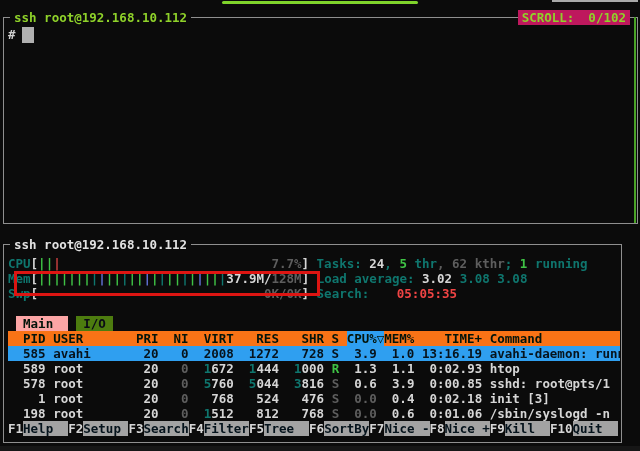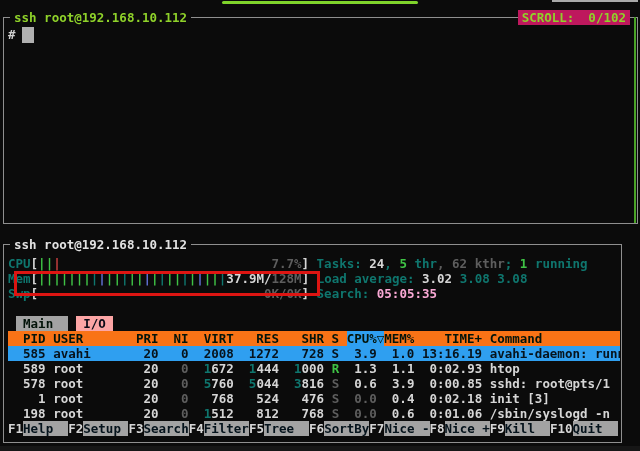--- a/index.html
+++ b/index.html
@@ -26,29 +26,29 @@
   .prompt-line{position:absolute;left:8px;top:27px;color:#cfcfcf;font-size:12.5px;line-height:16px;white-space:pre;}
   .cursor-block{position:absolute;left:22px;top:27px;width:12px;height:16px;background:#b0b0b0;}
 
   
   .htop{position:absolute;left:8px;top:256px;width:612px;font-family:"DejaVu Sans Mono",monospace;font-weight:bold;font-size:12.5px;color:#d6d6d6;overflow:hidden;}
   .line{height:15px;line-height:15px;white-space:pre;overflow:hidden;}
   .row-hdr{background:#f97316;}
   .row-sel{background:#2f9ff0;}
   .c-dim{color:#5e5e5e;}
   .c-cyan{color:#0f766e;}
-  .c-bcyan{color:#f9a8d4;}
+  .c-bcyan{color:#ef4444;margin-left:20px;}
   .c-green{color:#3fc245;}
   .c-red{color:#cc4040;}
   .c-blue{color:#6272d8;}
   .c-blk{color:#07131c;}
   .c-hdr{color:#04140a;}
   .c-hdrsel{color:#04140a;background:#2f9ff0;}
-  .c-tab-main{color:#04140a;background:#a3a3a3;}
-  .c-tab-io{color:#0a0a16;background:#fca5a5;}
+  .c-tab-main{color:#04140a;background:#fca5a5;}
+  .c-tab-io{color:#0a0a16;background:#4d7c0f;}
   .c-fk{color:#d6d6d6;}
   .c-fl{color:#05131c;background:#a3a3a3;}
 
   
   .annotation{position:absolute;left:14px;top:271px;width:300px;height:19px;border:3px solid #dd1512;z-index:5;}
 </style>
 </head>
 <body>
 
 <div class="stage">

